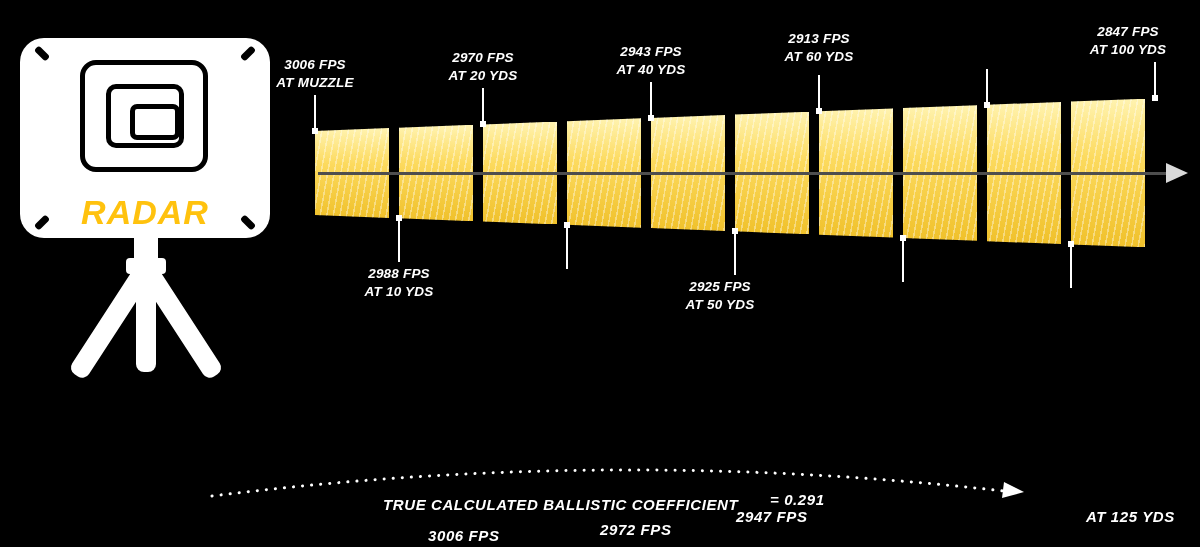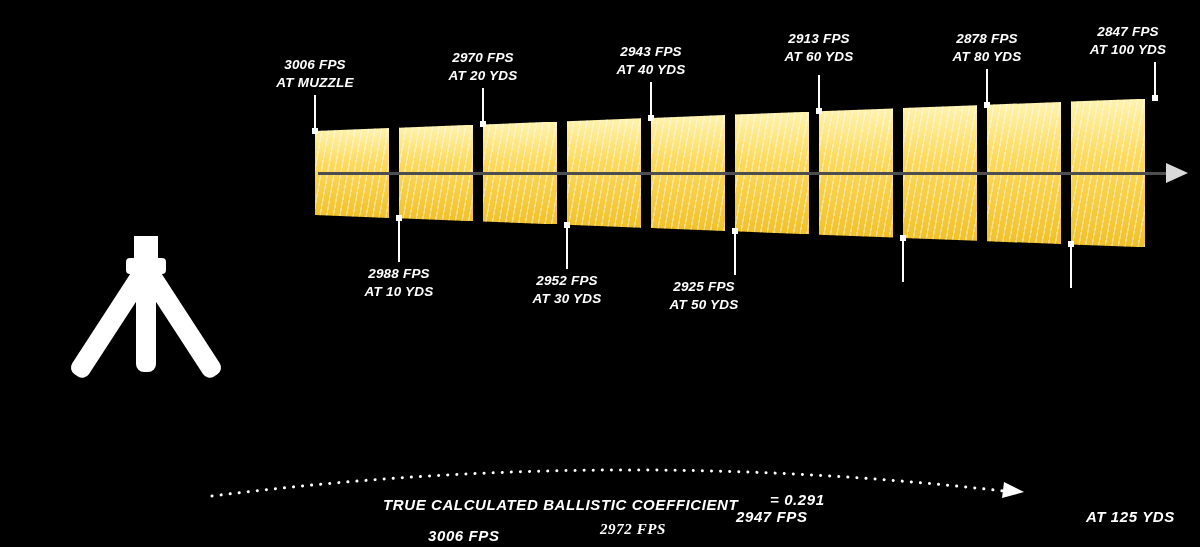--- a/index.html
+++ b/index.html
@@ -85,20 +85,30 @@
     font-size: 15px; letter-spacing: .6px;
     text-transform: uppercase; white-space: nowrap;
   }
 </style>
 </head>
 <body>
 
 <div id="stage">
 
   <div class="device-wrap">
+    <div class="dev-body">
+      <div class="notch n1"></div>
+      <div class="notch n2"></div>
+      <div class="notch n3"></div>
+      <div class="notch n4"></div>
+      <div class="ring r1"></div>
+      <div class="ring r2"></div>
+      <div class="ring r3"></div>
+      <div class="dev-label">RADAR</div>
+    </div>
     <div class="neck"></div>
     <div class="collar"></div>
     <div class="leg leg-l"></div>
     <div class="leg leg-r"></div>
     <div class="leg leg-m"></div>
   </div>
 
   <div class="axis-line"></div>
   <div class="axis-arrow"></div>
 
@@ -133,55 +143,47 @@
       <div>AT 10 YDS</div>
     </div>
     <div class="connector" style="left: 482px; top: 88.448px; height: 36px;"></div>
     <div class="dot" style="left: 480px; top: 121.448px;"></div>
     <div class="callout" style="left: 413px; width: 140px; top: 49.448px;">
       <div>2970 FPS</div>
       <div>AT 20 YDS</div>
     </div>
     <div class="connector" style="left: 566px; top: 224.828px; height: 44px;"></div>
     <div class="dot" style="left: 564px; top: 221.828px;"></div>
-    <div class="callout" style="left: 497px; width: 140px; top: 271.828px;">
-      <div>2952 FPS</div>
-      <div>AT 30 YDS</div>
-    </div>
     <div class="connector" style="left: 650px; top: 81.896px; height: 36px;"></div>
     <div class="dot" style="left: 648px; top: 114.896px;"></div>
     <div class="callout" style="left: 581px; width: 140px; top: 42.896px;">
       <div>2943 FPS</div>
       <div>AT 40 YDS</div>
     </div>
     <div class="connector" style="left: 734px; top: 231.38px; height: 44px;"></div>
     <div class="dot" style="left: 732px; top: 228.38px;"></div>
-    <div class="callout" style="left: 634px; width: 140px; top: 278.38px;">
+    <div class="callout" style="left: 650px; width: 140px; top: 278.38px;">
       <div>2925 FPS</div>
       <div>AT 50 YDS</div>
     </div>
     <div class="connector" style="left: 818px; top: 75.344px; height: 36px;"></div>
     <div class="dot" style="left: 816px; top: 108.344px;"></div>
     <div class="callout" style="left: 749px; width: 140px; top: 30px;">
       <div>2913 FPS</div>
       <div>AT 60 YDS</div>
     </div>
     <div class="connector" style="left: 902px; top: 237.932px; height: 44px;"></div>
     <div class="dot" style="left: 900px; top: 234.932px;"></div>
     <div class="connector" style="left: 986px; top: 68.792px; height: 36px;"></div>
     <div class="dot" style="left: 984px; top: 101.792px;"></div>
-    <div class="callout" style="left: 917px; width: 140px; top: 29.792px;">
-      <div>2878 FPS</div>
-      <div>AT 80 YDS</div>
-    </div>
     <div class="connector" style="left: 1070px; top: 244.484px; height: 44px;"></div>
     <div class="dot" style="left: 1068px; top: 241.484px;"></div>
     <div class="connector" style="left: 1154px; top: 62.24px; height: 36px;"></div>
     <div class="dot" style="left: 1152px; top: 95.24px;"></div>
     <div class="callout" style="left: 1058px; width: 140px; top: 23.24px;">
       <div>2847 FPS</div>
       <div>AT 100 YDS</div>
     </div>
     <div class="f-text" style="left: 736px; top: 508px;">2947 FPS</div>
     <div class="f-text" style="left: 428px; top: 527px;">3006 FPS</div>
-    <div class="f-text" style="left: 600px; top: 521px; font-family: Liberation Serif, serif;">2972 FPS</div>
+    <div class="f-text" style="left: 600px; top: 521px;">2972 FPS</div>
     <div class="f-text" style="left: 1086px; top: 508px;">AT 125 YDS</div>
   </div>
 
 </body></html>

